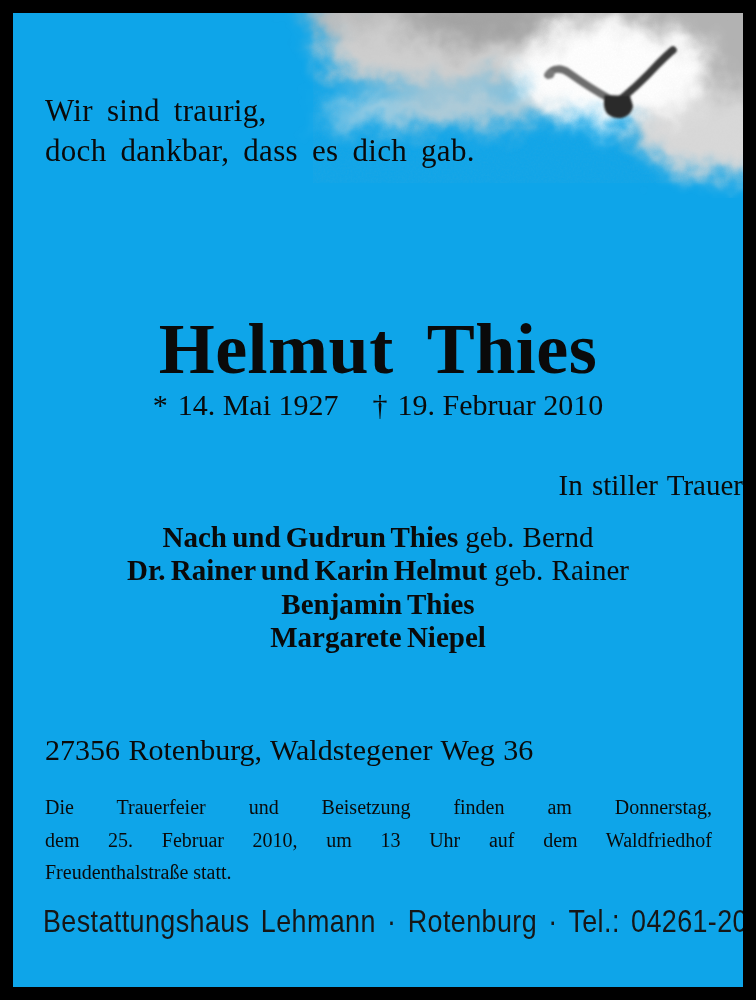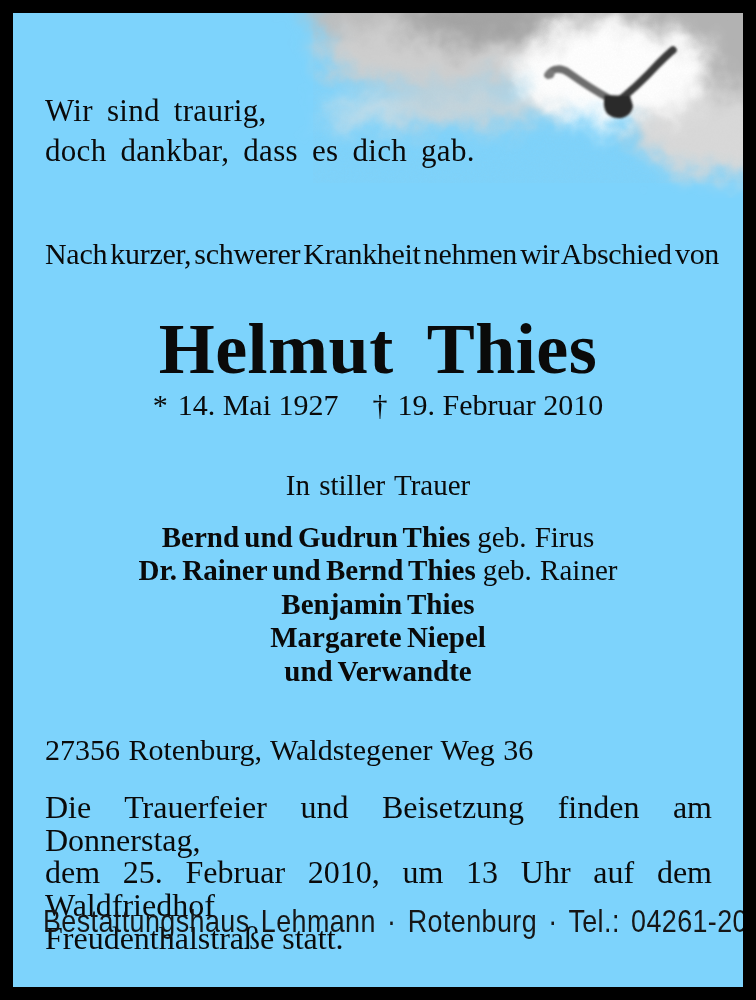--- a/index.html
+++ b/index.html
@@ -1,20 +1,20 @@
 <!DOCTYPE html>
 <html><head>
 <meta charset="utf-8">
 <style>
   html, body { margin: 0; padding: 0; background: #444; }
   .page {
     position: relative;
     width: 756px;
     height: 1000px;
-    background: #7dd3fc;
+    background: #0ea5e9;
     box-sizing: border-box;
     border: 13px solid #000000;
     font-family: "Liberation Serif", serif;
     color: #0a0a0a;
     overflow: hidden;
     padding-left: 20px;
   }
   .sky {
     position: absolute;
     left: 0; top: 0;
@@ -56,21 +56,21 @@
     font-size: 30px;
     line-height: 38px;
   }
   .dates .sym { display: inline-block; }
   .dates .birth-sym { margin-right: 10px; }
   .dates .death-group { margin-left: 34px; text-align: right; }
   .dates .death-sym { margin-right: 10px; }
   .trauer {
     position: absolute;
     left: 0; right: 0; top: 456px;
-    text-align: center;
+    text-align: right;
     font-size: 29px;
     word-spacing: 2px;
   }
   .mourners {
     position: absolute;
     left: 0; right: 0; top: 508px;
     text-align: center;
     font-size: 29px;
     line-height: 33.4px;
     word-spacing: -2px;
@@ -82,21 +82,21 @@
     position: absolute;
     left: 32px; top: 720px;
     font-size: 30px;
     word-spacing: 1px;
     white-space: nowrap;
   }
   .funeral {
     position: absolute;
     left: 32px; top: 778px;
     width: 667px;
-    font-size: 32px;
+    font-size: 20px;
     line-height: 32.7px;
   }
   .funeral .just { text-align: justify; text-align-last: justify; }
   .home {
     position: absolute;
     left: 30px; top: 890px;
     font-family: "Liberation Sans", sans-serif;
     font-weight: 400;
     font-size: 32px;
     letter-spacing: 0.5px;
@@ -156,36 +156,34 @@
       <path d="M603,90 C616,80 633,64 645,51 C650,46 655,41 660,37" fill="none" stroke="#3b3b3b" stroke-width="7.5" stroke-linecap="round"></path>
       <path d="M591,82 L617,83 L620,93 C619,101 612,106 604,105 C595,104 590,98 591,88 Z" fill="#2c2c2c"></path>
     </g>
   </svg>
 
   <div class="intro">
     <div>Wir sind traurig,</div>
     <div>doch dankbar, dass es dich gab.</div>
   </div>
 
-  <div class="announce">Nach kurzer, schwerer Krankheit nehmen wir Abschied von</div>
 
   <h1 class="name">Helmut Thies</h1>
 
   <div class="dates">
     <span class="sym birth-sym">*</span><span>14. Mai 1927</span><span class="death-group"><span class="sym death-sym">†</span><span>19. Februar 2010</span></span>
   </div>
 
   <div class="trauer">In stiller Trauer</div>
 
   <div class="mourners">
-    <div><span class="b">Bernd und Gudrun Thies</span><span class="geb">geb. Firus</span></div>
-    <div><span class="b">Dr. Rainer und Bernd Thies</span><span class="geb">geb. Rainer</span></div>
+    <div><span class="b">Nach und Gudrun Thies</span><span class="geb">geb. Bernd</span></div>
+    <div><span class="b">Dr. Rainer und Karin Helmut</span><span class="geb">geb. Rainer</span></div>
     <div><span class="b">Benjamin Thies</span><span class="geb"></span></div>
     <div><span class="b">Margarete Niepel</span><span class="geb"></span></div>
-    <div><span class="b">und Verwandte</span><span class="geb"></span></div>
   </div>
 
   <div class="address">27356 Rotenburg, Waldstegener Weg 36</div>
 
   <div class="funeral">
     <div class="just">Die Trauerfeier und Beisetzung finden am Donnerstag,</div>
     <div class="just">dem 25. Februar 2010, um 13 Uhr auf dem Waldfriedhof</div>
     <div>Freudenthalstraße statt.</div>
   </div>
 

